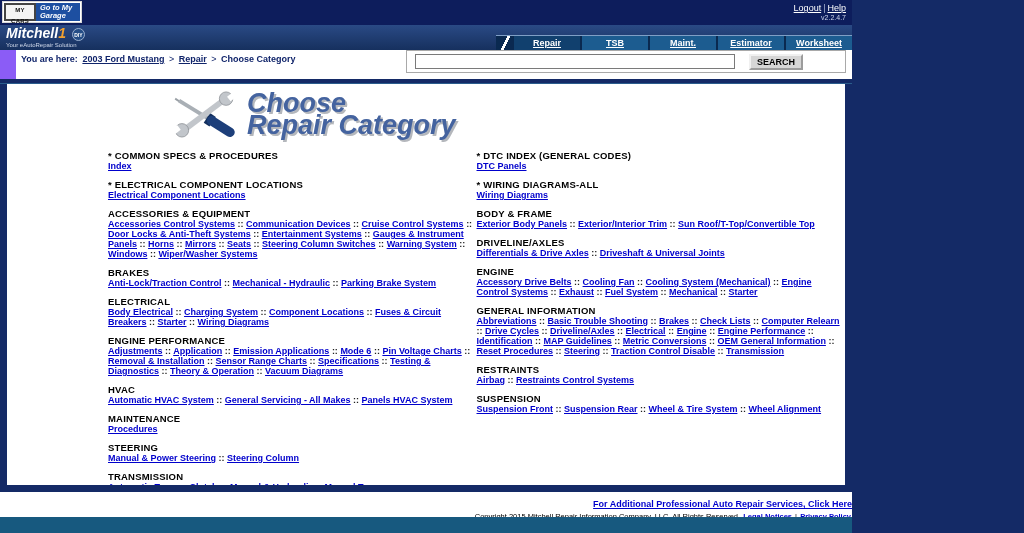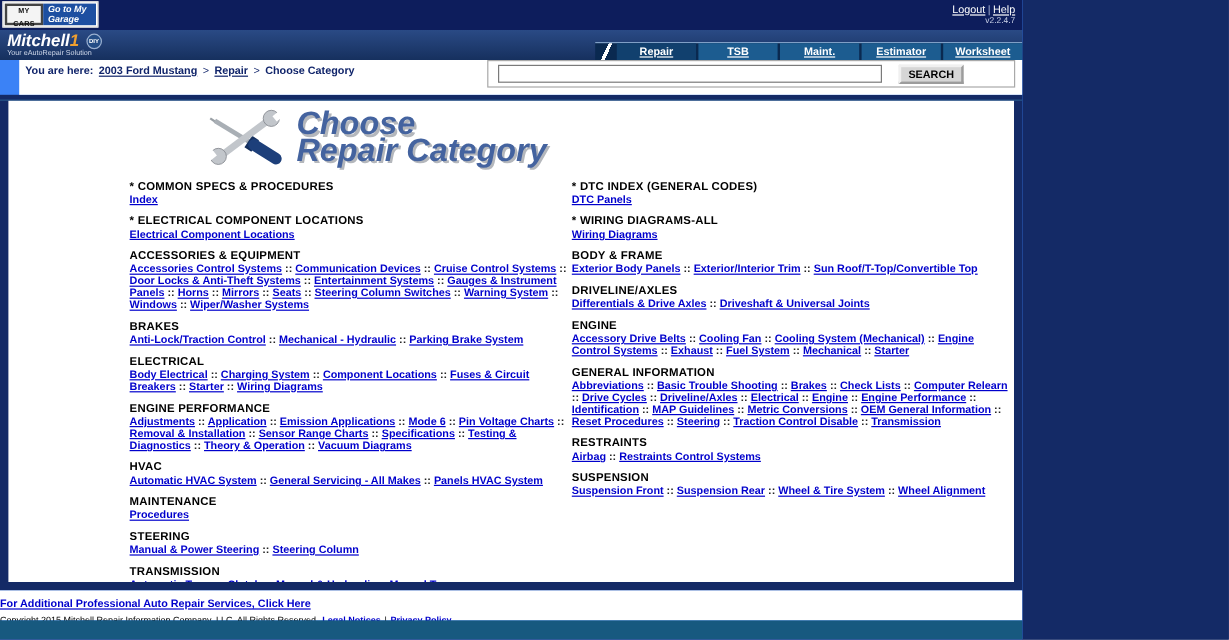--- a/index.html
+++ b/index.html
@@ -1,17 +1,17 @@
 <!DOCTYPE html>
 <html><head>
 <meta charset="utf-8">
 <style>
   * { margin:0; padding:0; box-sizing:border-box; }
   html,body { width:1024px; background:#142a66; font-family:"Liberation Sans", sans-serif; }
-  .page { width:852px; height:533px; overflow:hidden; background:#3b82f6; display:flex; flex-direction:column; }
+  .page { width:852px; height:533px; overflow:hidden; background:#8b5cf6; display:flex; flex-direction:column; }
 
   
   .topbar { height:25px; background:#0d1d5c; display:flex; justify-content:space-between; padding:1px 6px 0 2px; flex:0 0 auto; }
   .garage-box { background:#fff; border:1px solid #d7d7d7; display:flex; align-items:stretch; height:22px; padding:1px; cursor:pointer; }
   .plate { width:32px; border:2px solid #444; background:#f4f4f4; display:flex; flex-direction:column; }
   .plate-strip { height:4px; background:#3a5fa0; }
   .plate-text { font-size:6px; font-weight:bold; color:#111; text-align:center; line-height:11px; letter-spacing:0.2px; }
   .garage-btn { background:#1d4fa1; color:#fff; font-size:7.5px; font-style:italic; font-weight:bold; padding:1px 4px; line-height:8px; display:flex; align-items:center; width:44px; }
   .top-right { text-align:right; padding-top:2px; }
   .top-links { font-size:9px; font-weight:normal; color:#fff; }
@@ -55,21 +55,21 @@
   .columns { display:flex; padding-left:101px; margin-top:8px; }
   .col { width:440px; }
   .col + .col { margin-left:0; }
   .section { margin-bottom:8px; }
   .sec-title { font-size:9.5px; font-weight:bold; color:#000; letter-spacing:0.2px; line-height:11px; }
   .sec-links { font-size:9px; font-weight:bold; line-height:10px; }
   .cat-link { color:#0000cc; text-decoration:underline; cursor:pointer; }
   .link-sep { color:#222; }
 
   
-  .footer { background:#fff; height:25px; text-align:left; padding-top:1px; flex:0 0 auto; }
+  .footer { background:#fff; height:25px; text-align:right; padding-top:1px; flex:0 0 auto; }
   .promo { font-size:9px; font-weight:bold; color:#0000cc; text-decoration:underline; cursor:pointer; display:inline-block; }
   .copy-line { font-size:7.5px; color:#000; margin-top:1px; }
   .copy-line a { color:#0000cc; text-decoration:underline; cursor:pointer; font-weight:bold; margin:0 1px; }
   .top-link { display:block; font-size:9px; font-weight:bold; color:#0000cc; text-decoration:underline; cursor:pointer; margin-top:1px; }
   .bottom-bar { height:11px; background:#17597f; flex:1 0 auto; }
 </style>
 </head>
 <body>
 
 <div class="page">

